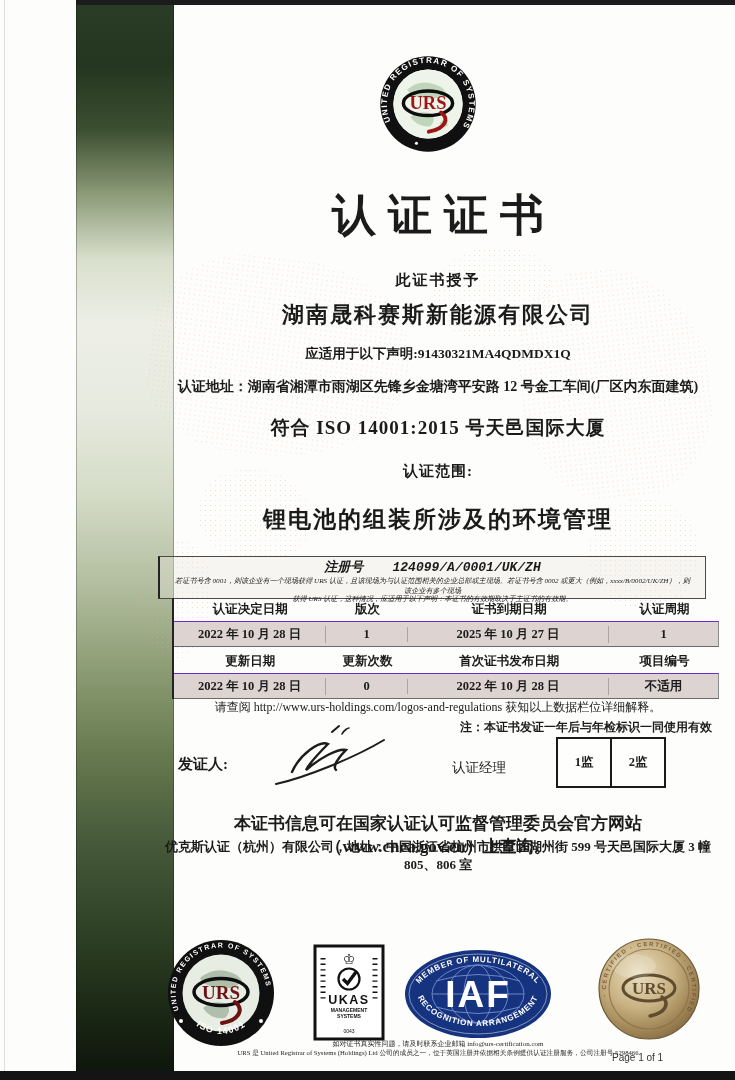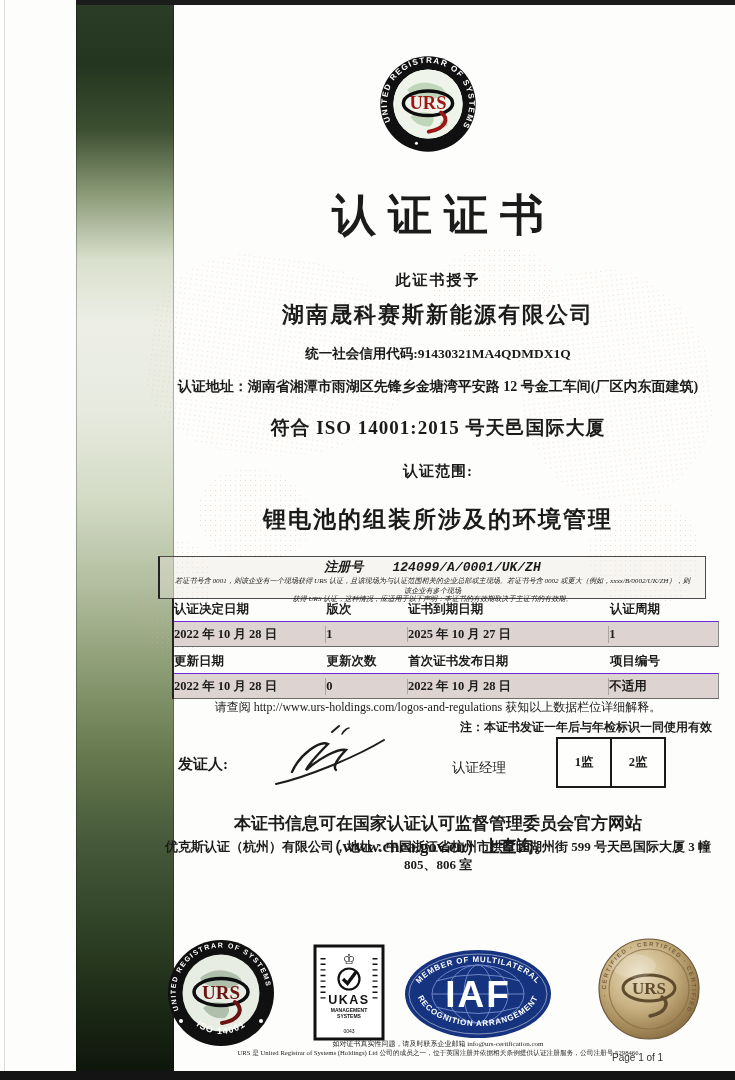--- a/index.html
+++ b/index.html
@@ -48,21 +48,21 @@
   .regline{text-align:center;margin-top:1px;font-size:13px;font-weight:bold;}
   .regline .num{margin-left:26px;font-family:"Liberation Mono","DejaVu Sans Mono",monospace;}
   .regnote{text-align:center;font-size:7.5px;line-height:9.5px;transform:scale(.95);color:#222;}
 
   .ctable{left:172px;top:598px;width:545px;border-left:2px solid #232323;font-family:"Liberation Serif",serif;}
   .trow{display:grid;grid-template-columns:28% 15% 37% 20%;align-items:center;}
   .trow.hdr{height:23px;font-size:12.5px;font-weight:600;}
   .trow.val{height:24px;font-size:12.5px;font-weight:bold;background:#ddd3d1;border-top:1px solid #6d28d9;border-bottom:1px solid #6a6a6a;border-right:1px solid #8a8a8a;}
   .trow.val .tcell{border-right:1px solid rgba(0,0,0,.22);}
   .trow.val .tcell:last-child{border-right:none;}
-  .tcell{}
+  .tcell{text-align:center;}
   .gap2{height:3px;}
 
   .urlline{top:699px;font-size:12px;}
   .annual{top:719px;font-size:12px;font-weight:bold;text-align:right;left:160px;width:552px;}
   .issuer{left:178px;top:755px;font-size:15px;font-weight:bold;}
   .signature{left:262px;top:720px;width:135px;height:78px;}
   .manager{left:452px;top:759px;font-size:13.5px;}
   .stamps{left:556px;top:737px;display:flex;}
   .stamp{width:52px;height:47px;border:2px solid #1a1a1a;display:flex;align-items:center;justify-content:center;font-size:12.5px;font-weight:bold;background:rgba(255,255,255,.6);}
   .stamp+.stamp{border-left:none;}
@@ -117,21 +117,21 @@
       <path d="M84,86 q8,2 6,8 q-8,2 -10,-4 z"></path>
     </g>
     <ellipse cx="65" cy="64" rx="32" ry="16" fill="none" stroke="#0d0d0d" stroke-width="4.5"></ellipse>
     <path d="M82,76 C 93,84 88,97 66,101" stroke="#9e1515" stroke-width="5" fill="none" stroke-linecap="round"></path>
     <text class="serif" x="65" y="72" text-anchor="middle" font-size="24" font-weight="bold" fill="#9e1515">URS</text>
   </svg>
 
   <div class="abs cline cert-title">认证证书</div>
   <div class="abs cline granted">此证书授予</div>
   <div class="abs cline company">湖南晟科赛斯新能源有限公司</div>
-  <div class="abs cline credit">统一社会信用代码:91430321MA4QDMDX1Q</div>
+  <div class="abs cline credit">应适用于以下声明:91430321MA4QDMDX1Q</div>
   <div class="abs cline address">认证地址：湖南省湘潭市雨湖区先锋乡金塘湾平安路 12 号金工车间(厂区内东面建筑)</div>
   <div class="abs cline standard">符合 ISO 14001:2015 号天邑国际大厦</div>
   <div class="abs cline scope-label">认证范围:</div>
   <div class="abs cline scope">锂电池的组装所涉及的环境管理</div>
 
   <div class="abs regbox">
     <div class="regline">
       <span>注册号</span>
       <span class="num">124099/A/0001/UK/ZH</span>
     </div>

